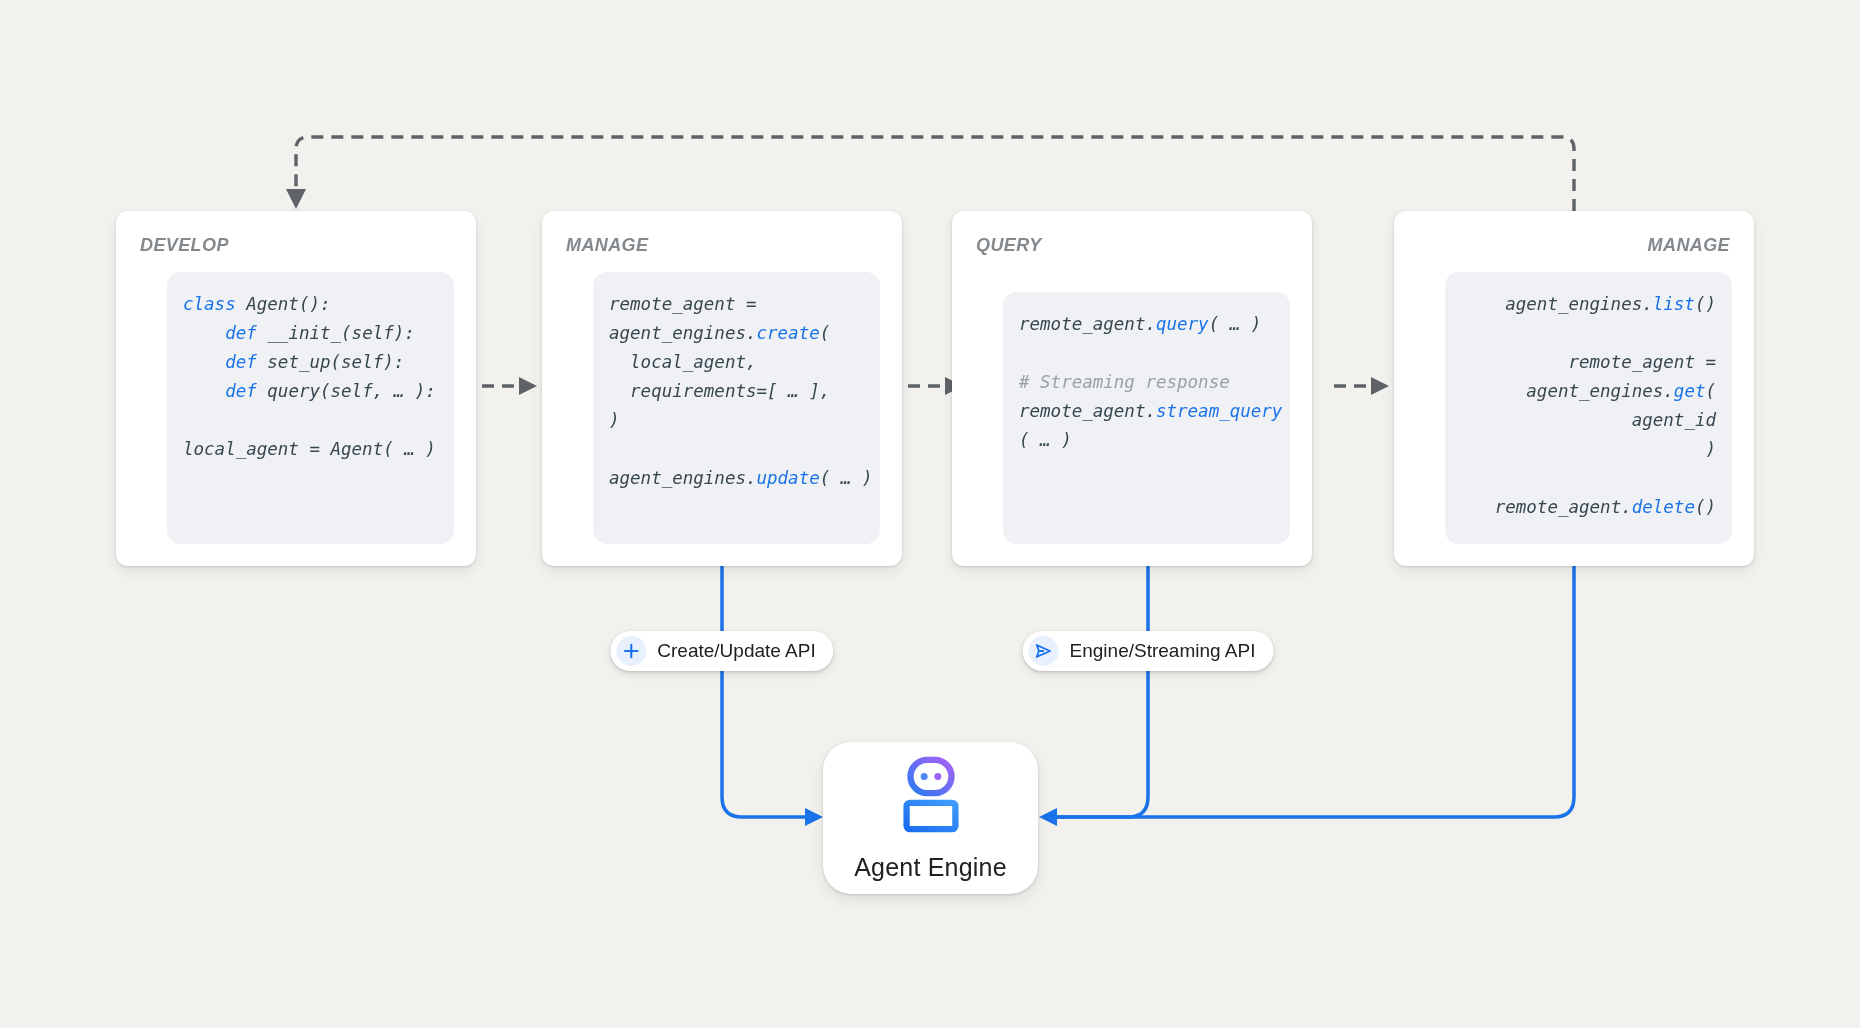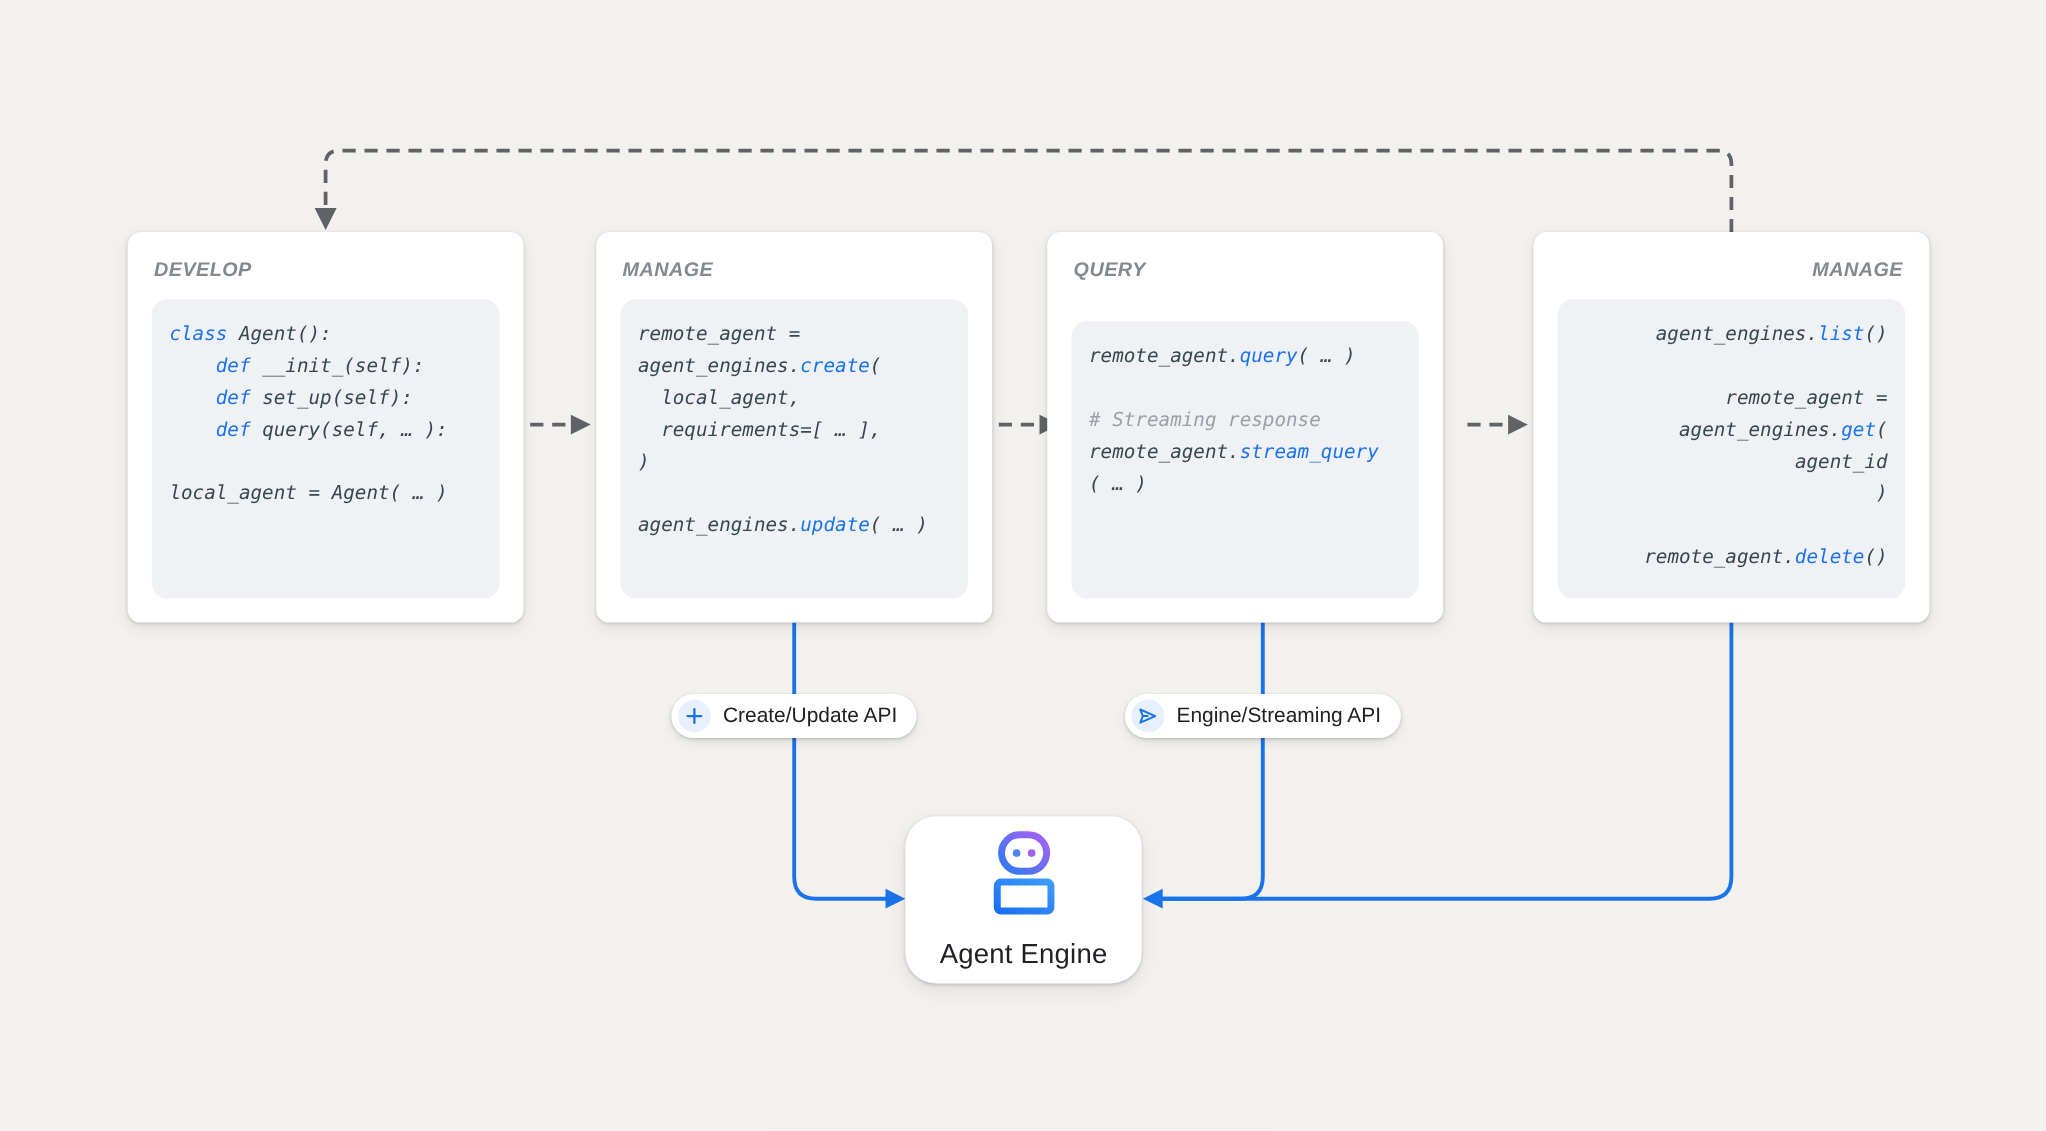--- a/index.html
+++ b/index.html
@@ -32,20 +32,21 @@
   .card-title{
     font-size:18px; font-weight:700; color:var(--title);
     letter-spacing:.4px; margin:0 2px 16px 2px;
   }
   .code{
     flex:1; background:var(--codebg); border-radius:14px;
     padding:18px 16px; overflow:hidden;
     font-family:"DejaVu Sans Mono", monospace;
     font-size:17.5px; line-height:29px; color:var(--codetx);
     white-space:pre;
+    margin-left:29px;
   }
   .seg-tx{color:var(--codetx);}
   .seg-kw{color:var(--accent);}
   .seg-cm{color:var(--comment);}
 
   .badge{
     position:absolute; top:631px; height:40px; transform:translateX(-50%);
     background:var(--card); border-radius:20px;
     display:inline-flex; align-items:center; gap:11px; padding:0 18px 0 6px;
     box-shadow:0 1px 3px rgba(0,0,0,.18), 0 4px 10px rgba(0,0,0,.08);

